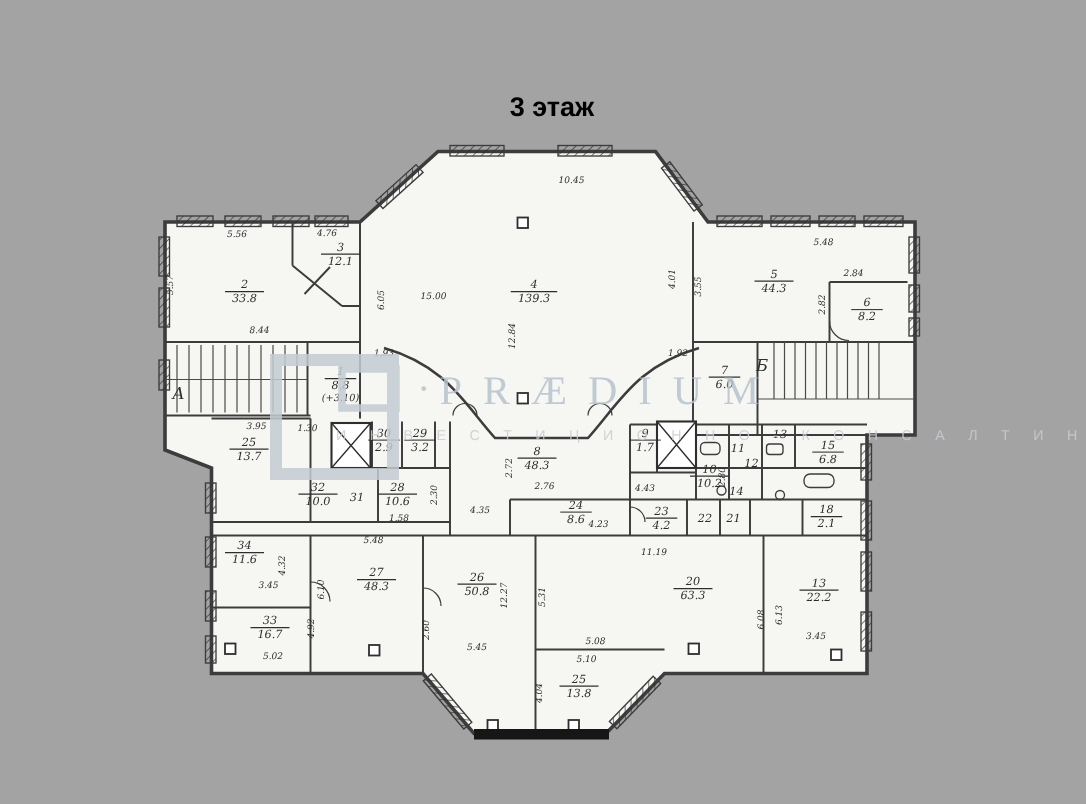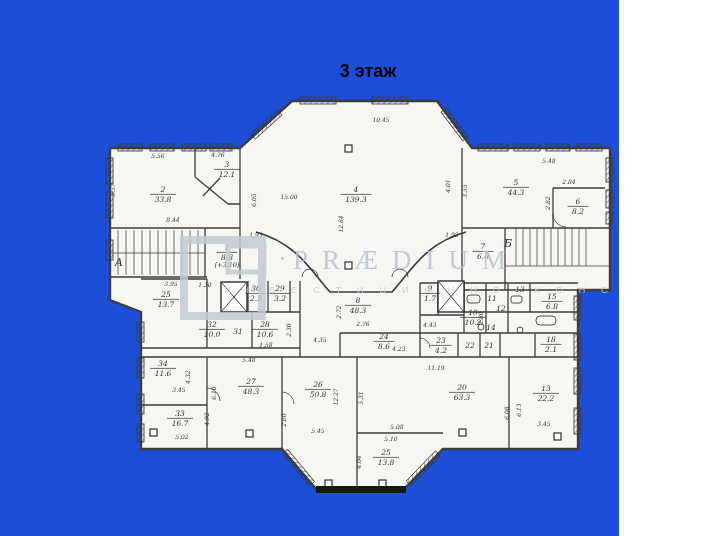--- a/index.html
+++ b/index.html
@@ -1,16 +1,16 @@
 <!DOCTYPE html>
 <html><head>
 <meta charset="utf-8">
 <style>
   html,body{margin:0;padding:0;background:#ffffff;}
-  .page{position:relative;width:619px;height:536px;background:#1d4ed8;overflow:hidden;}
+  .page{position:relative;width:724px;height:536px;background:#a3a3a3;overflow:hidden;}
   svg{position:absolute;left:0;top:0;}
   text{fill:#2e2e2e;}
   .page-title{font:bold 18px "Liberation Sans", sans-serif;fill:#000;}
   .room-num{font:italic 7.5px "DejaVu Serif", serif;}
   .room-area{font:italic 7.5px "DejaVu Serif", serif;}
   .room-line{stroke:#2e2e2e;stroke-width:0.7;}
   .dim{font:italic 6px "DejaVu Serif", serif;}
   .note{font:italic 6.5px "DejaVu Serif", serif;}
   .stair-letter{font:italic 11px "DejaVu Serif", serif;}
   .wm-brand{font:27px "Liberation Serif", serif;letter-spacing:14px;fill:#b7c3ce;}

